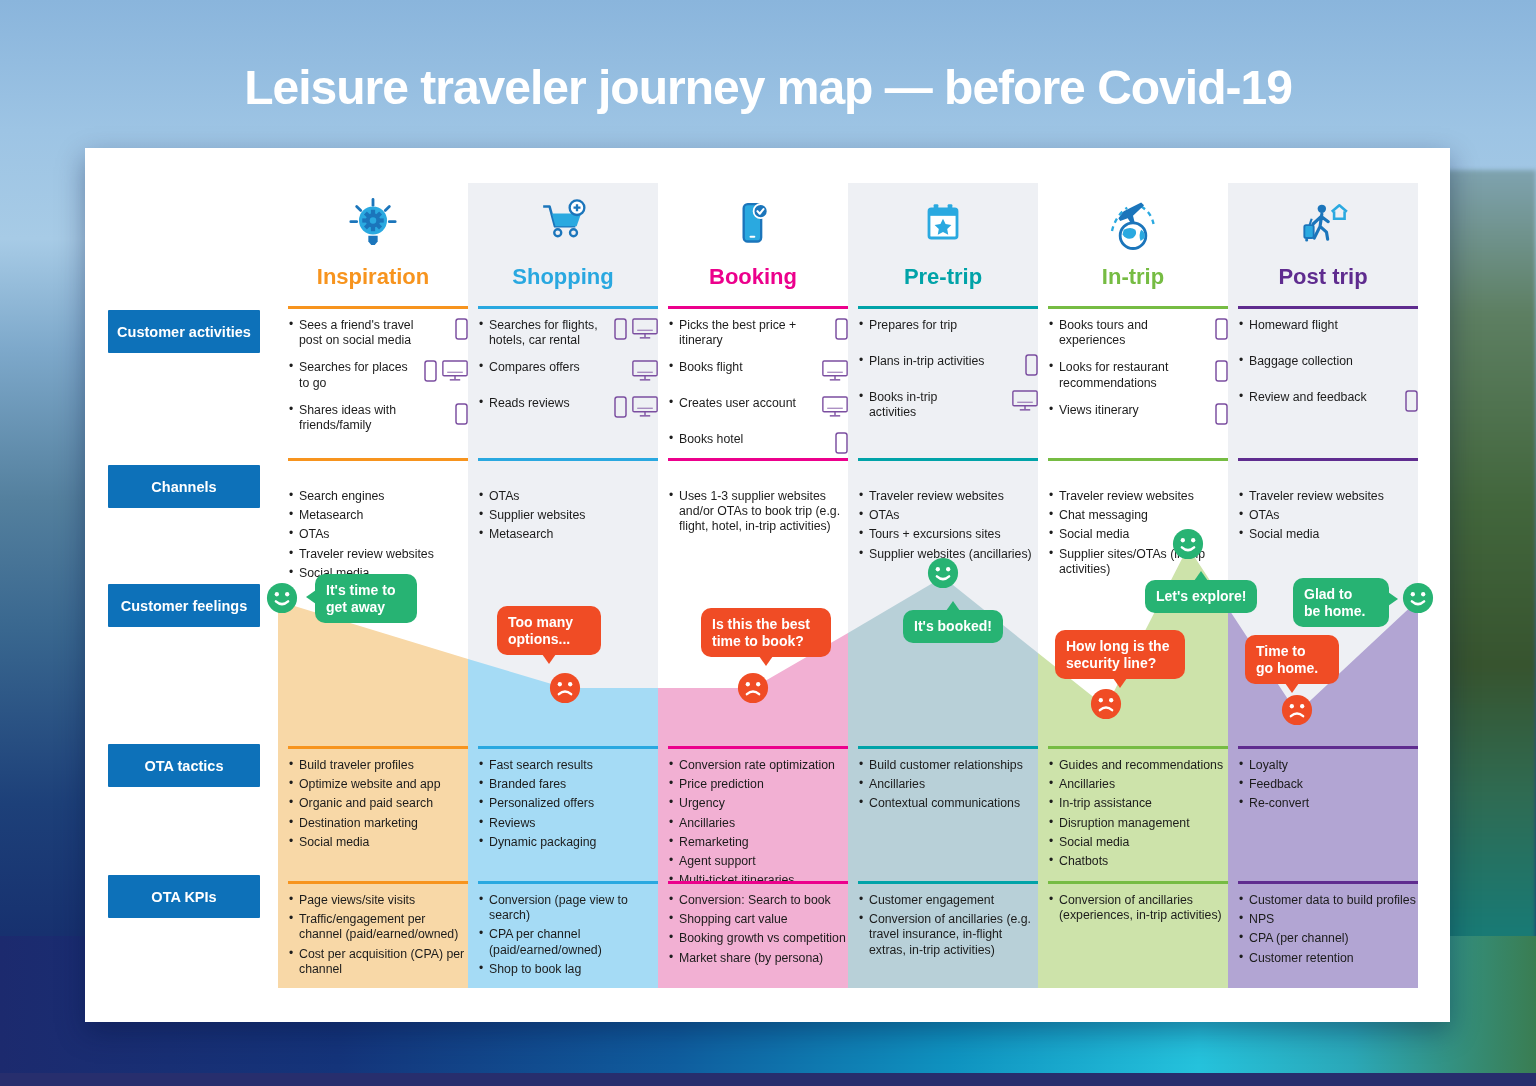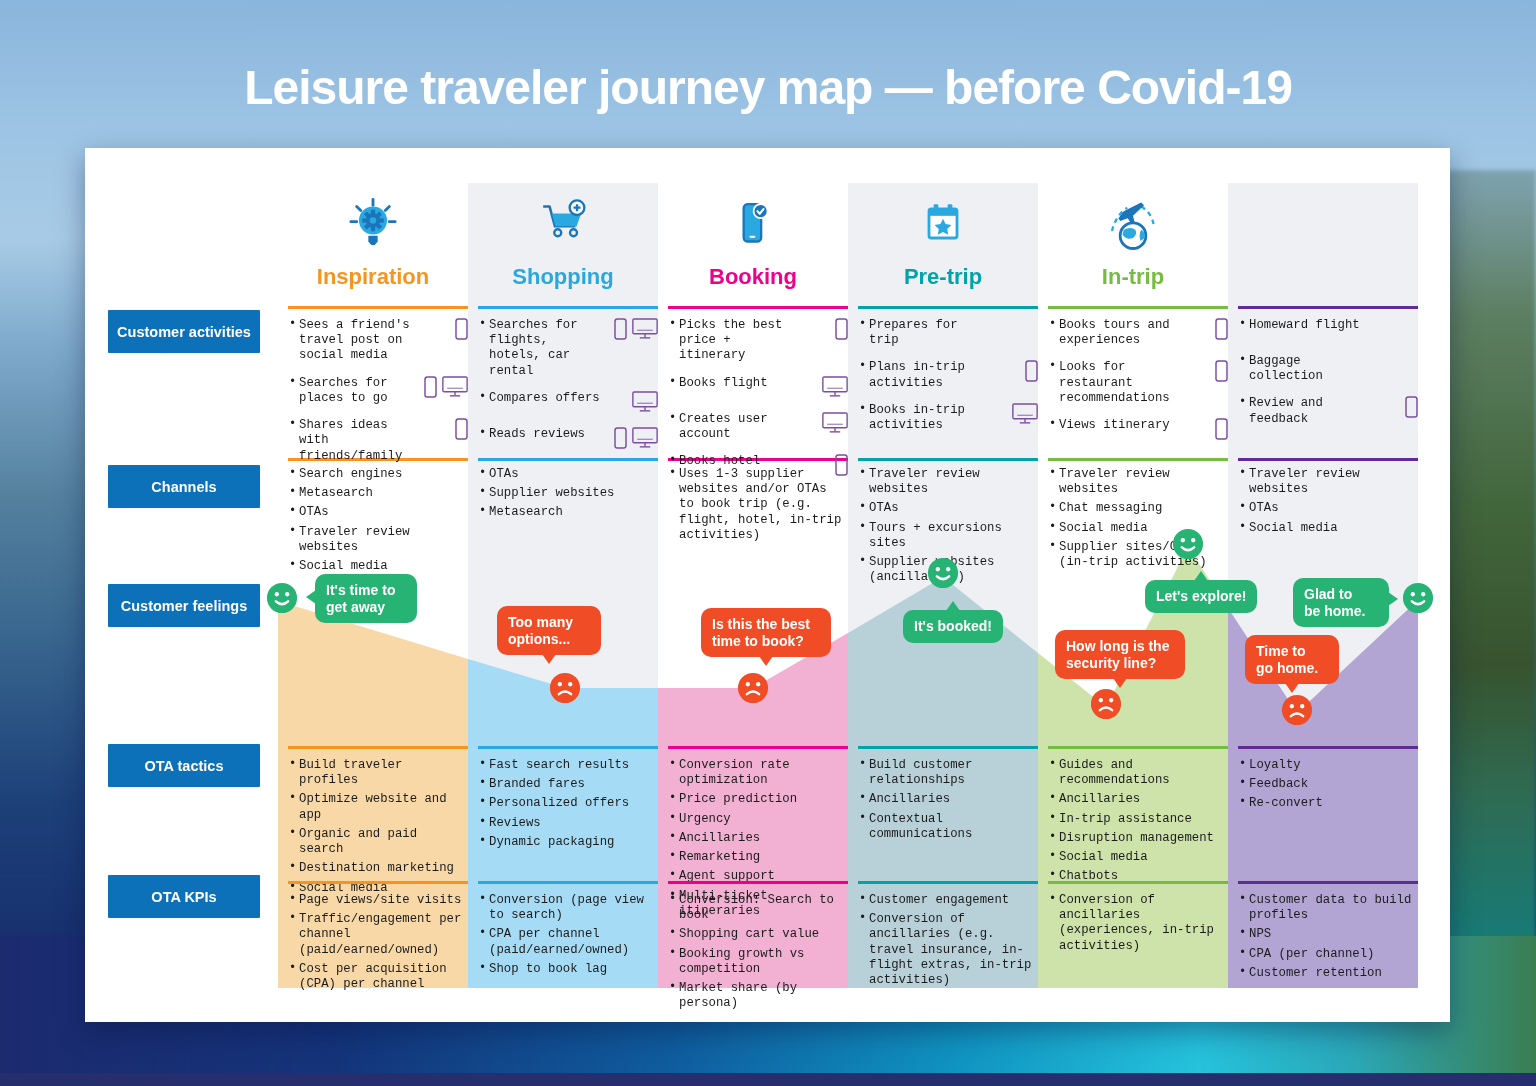--- a/index.html
+++ b/index.html
@@ -37,26 +37,26 @@
   
   .rlabel{position:absolute;left:23px;width:152px;height:43px;background:var(--label-bg,#0d71b9);
     color:#fff;font-weight:bold;font-size:14.5px;display:flex;align-items:center;justify-content:center;
     text-align:center;z-index:4;border-radius:1px;}
   .rl-act{top:162px}.rl-chan{top:317px}.rl-feel{top:436px}.rl-tac{top:596px}.rl-kpi{top:727px}
 
   
   .rowblock{position:absolute;left:calc(var(--x) + 10px);width:180px;z-index:3;box-sizing:border-box;
     border-top:3px solid var(--ac);padding-top:9px;}
   .row-act{top:158px;height:155px;border-bottom:3px solid var(--ac);}
-  .row-chan{top:313px;border-top:none;padding-top:6px;}
+  .row-chan{top:313px;border-top:none;padding-top:28px;}
   .row-tac{top:598px;}
   .row-kpi{top:733px;}
 
   
-  .blist{list-style:none;margin:0;padding:0;font-size:12.3px;line-height:1.24;color:#1c1c1c;font-family:Liberation Mono, monospace;}
+  .blist{list-style:none;margin:0;padding:0;font-size:12.3px;line-height:1.24;color:#1c1c1c;}
   .blist li{position:relative;padding-left:11px;margin-bottom:4px;}
   .blist li::before{content:"\2022";position:absolute;left:1px;top:-1px;font-size:12px;color:#1c1c1c;}
   .acts li{display:flex;align-items:flex-start;min-height:24px;margin-bottom:12px;}
   .acts .txt{flex:1;padding-right:4px;max-width:118px;}
   .acts .devs{margin-left:auto;display:flex;gap:5px;padding-top:0px;}
 
   
   .face{position:absolute;width:32px;height:32px;z-index:5;}
   .face svg{width:32px;height:32px;display:block;}
   .f1{left:181px;top:434px}.f2{left:464px;top:524px}.f3{left:652px;top:524px}.f4{left:842px;top:409px}
@@ -166,20 +166,32 @@
       <path d="M6 30 Q9 17 19 10" stroke="#2aa9e0" stroke-width="2" stroke-dasharray="4 3.5" fill="none"></path>
       <path d="M31 9 Q41 15 42 27" stroke="#2aa9e0" stroke-width="2" stroke-dasharray="4 3.5" fill="none"></path>
       <path d="M16 13 L31 5.5 L33.5 8 L24 17 L25.5 23 L22.8 24.5 L19.5 19 L13 21.5 L11.5 19 Z" fill="#1b75bb"></path>
       <circle cx="24" cy="34" r="11" fill="#fff" stroke="#1b75bb" stroke-width="2.4"></circle>
       <path d="M16 29 q6 -3 10 0 q2 4 -2 7 q-6 2 -9 -3 z" fill="#2aa9e0"></path>
       <path d="M31 29 q4 2.5 3 7 l-3.5 2.5 q-2 -5 .5 -9.5 z" fill="#2aa9e0"></path>
     </svg>
     <div class="hname">In-trip</div>
   </div>
 
+  <div class="hdr s6" style="--ac: #5f2c8f;">
+    <svg class="stageicon" viewBox="0 0 48 48">
+      <path d="M31.5 13.5 l6.5 -5.5 6.5 5.5" fill="none" stroke="#2aa9e0" stroke-width="2.2" stroke-linejoin="round"></path>
+      <path d="M33.5 13 v6.5 h9 V13" fill="none" stroke="#2aa9e0" stroke-width="2.2"></path>
+      <circle cx="23" cy="11" r="3.6" fill="#1b75bb"></circle>
+      <path d="M23 15.5 l-1.5 10.5 M21.5 26 l-5 10 M21.5 26 l5.5 5 1 6 M22.5 17.5 l-7 6.5 M22.5 17.5 l6 4.5" stroke="#1b75bb" stroke-width="2.7" fill="none" stroke-linecap="round" stroke-linejoin="round"></path>
+      <rect x="8" y="25" width="8" height="11" rx="1.5" fill="#2aa9e0" stroke="#1b75bb" stroke-width="1.6"></rect>
+      <path d="M12.5 25 l1.8 -5.5" stroke="#1b75bb" stroke-width="1.8"></path>
+      <circle cx="10" cy="37.8" r="1.3" fill="#1b75bb"></circle>
+    </svg>
+    <div class="hname">Post trip</div>
+  </div>
 
   <div class="rlabel rl-act">Customer activities</div>
   <div class="rlabel rl-chan">Channels</div>
   <div class="rlabel rl-feel">Customer feelings</div>
   <div class="rlabel rl-tac">OTA tactics</div>
   <div class="rlabel rl-kpi">OTA KPIs</div>
 
   <div class="rowblock row-act s1" style="--ac: #f7941e;">
     <ul class="blist acts">
 

